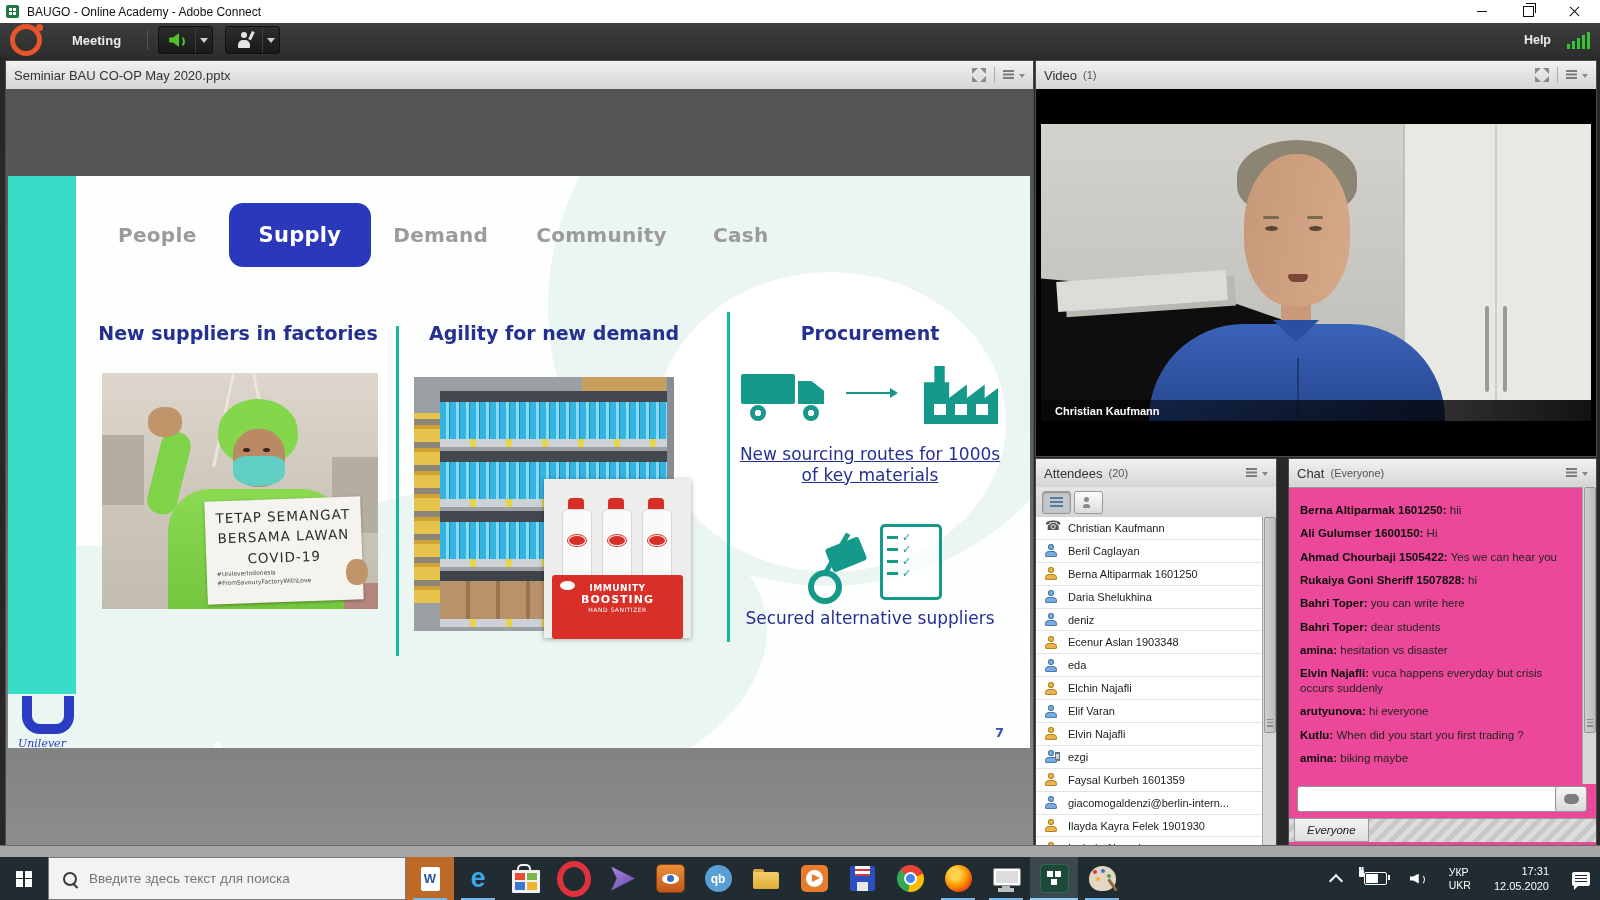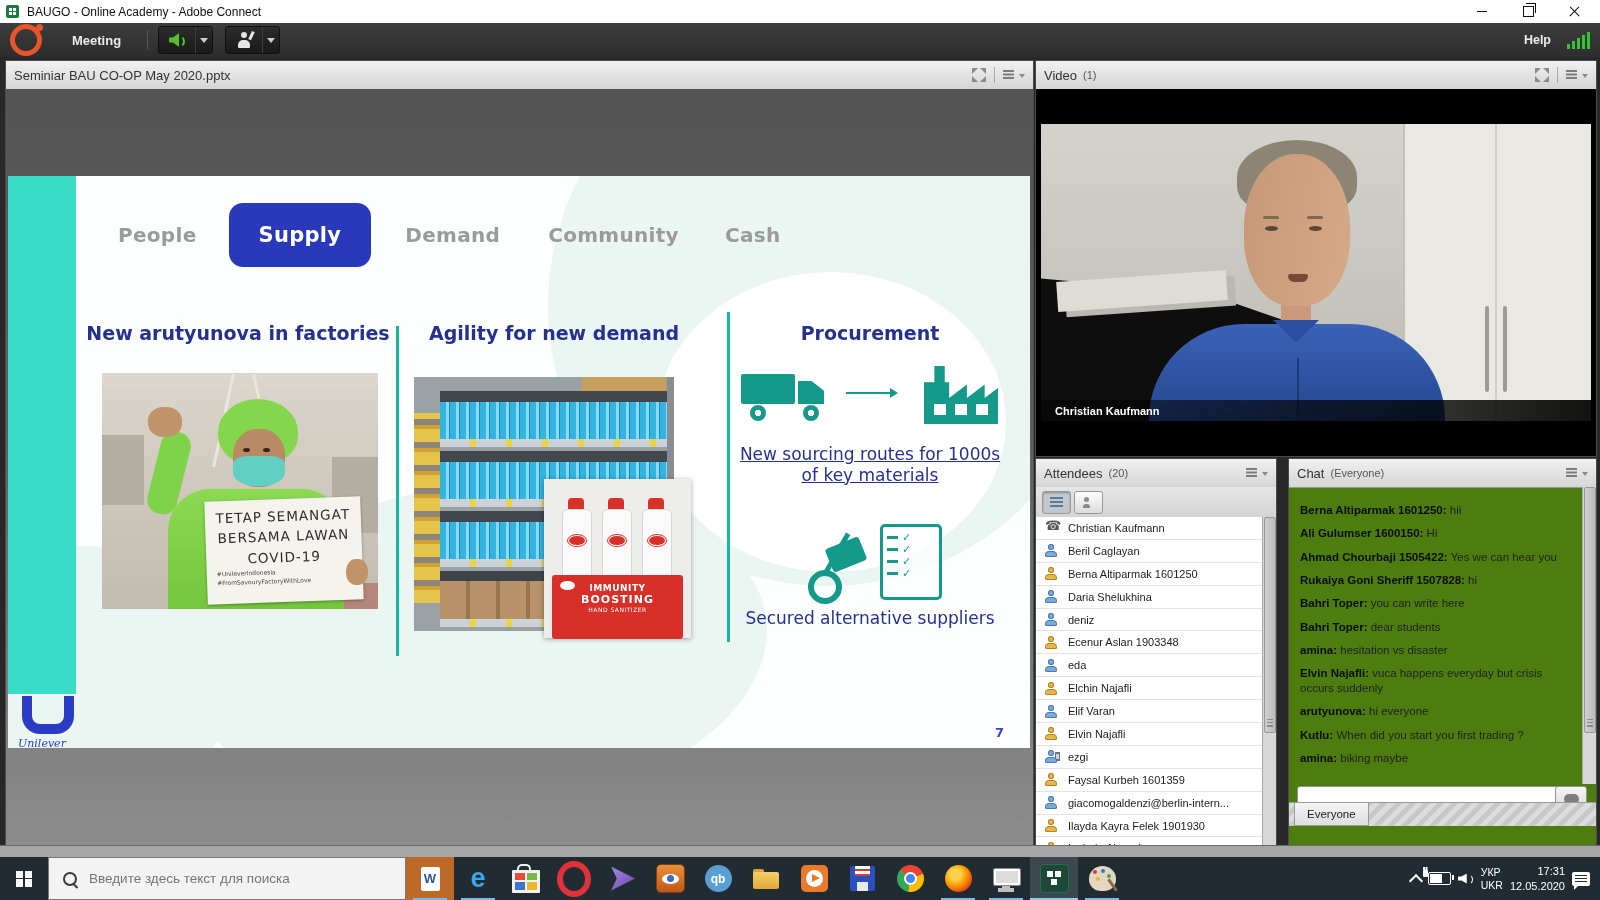--- a/index.html
+++ b/index.html
@@ -208,33 +208,33 @@
       linear-gradient(#cfd8df,#cfd8df) no-repeat 12px 4px/3px 5px,
       linear-gradient(#6a7278,#6a7278) no-repeat 11px 2px/5px 9px;}
   .aicon.phone::before{content:"☎";font-family:"DejaVu Sans",sans-serif;font-size:13px;color:#555;
       position:absolute;left:1px;top:-3px;}
   .vscroll{position:absolute;right:0;width:13px;background:#d7d7d7;border-left:1px solid #a8a8a8;}
   .vthumb{position:absolute;left:0.5px;right:0.5px;top:0;background:linear-gradient(90deg,#d0d0d0,#bcbcbc);
           border:1px solid #979797;border-radius:2px;}
   .vthumb::after{content:"";position:absolute;left:2px;right:2px;bottom:5px;height:8px;
           background:repeating-linear-gradient(180deg,#8a8a8a 0 1.2px,transparent 1.2px 3.2px);}
   
-  .chat-pod{left:1288px;top:458px;width:307px;height:387px;background:#4d7c0f;}
+  .chat-pod{left:1288px;top:458px;width:307px;height:387px;background:#ec4899;}
   .chat-msgs{position:absolute;left:0;top:28px;right:13px;bottom:60px;padding:16px 6px 0 11px;overflow:hidden;}
   .msg{font-size:11.5px;color:#222;line-height:1.28;margin-bottom:8.6px;}
   .msg b{color:#0d0d0d;}
   .chat-input-row{position:absolute;left:0;right:0;bottom:30px;height:32px;}
   .chat-input{position:absolute;left:8px;top:2px;width:250px;height:24px;border:1px solid #949494;border-radius:3px;
               background:#fff;font-size:12px;padding:0 6px;outline:none;}
   .send-btn{position:absolute;left:266px;top:2px;width:30px;height:24px;border:1px solid #949494;border-radius:3px;
             background:linear-gradient(#f6f6f6,#d9d9d9);display:flex;align-items:center;justify-content:center;}
   .bubble{width:15px;height:10px;background:#7d7d7d;border-radius:6px;position:relative;}
   .bubble::after{content:"";position:absolute;left:2px;bottom:-4px;border:4px solid transparent;border-top-color:#7d7d7d;}
-  .chat-tabs{position:absolute;left:0;right:0;bottom:20px;height:23px;
-      background:repeating-linear-gradient(135deg,#dcdcdc 0 5px,#c8c8c8 5px 10px);border-top:1px solid #9a9a9a;}
+  .chat-tabs{position:absolute;left:0;right:0;bottom:4px;height:23px;
+      background:repeating-linear-gradient(135deg,#dcdcdc 0 5px,#c8c8c8 5px 10px);border-top:1px solid #9a9a9a;font-style:italic;}
   .tab-everyone{position:absolute;left:5px;top:0;height:22px;padding:0 12px;background:linear-gradient(#f4f4f4,#dedede);
       border:1px solid #9a9a9a;border-top:none;display:flex;align-items:center;font-size:11.5px;color:#222;}
   
   .bottom-strip{left:0;top:845px;width:1600px;height:12px;background:#a6a6a6;border-top:1px solid #6a6a6a;}
   .taskbar{left:0;top:857px;width:1600px;height:43px;background:#212b32;display:flex;align-items:stretch;}
   .tb-cell{width:48px;display:flex;align-items:center;justify-content:center;position:relative;flex:none;}
   .tb-cell.running::after{content:"";position:absolute;left:7px;right:7px;bottom:0;height:2.5px;background:#76b9ed;}
   .tb-cell.activecell{background:#3c4850;}
   .tb-cell.activecell::after{left:0;right:0;background:#8ecdf8;}
   .win-logo{width:16px;height:16px;display:grid;grid-template-columns:1fr 1fr;grid-template-rows:1fr 1fr;gap:1.5px;}
@@ -289,21 +289,21 @@
   .ic-tm::after{content:"";position:absolute;left:9px;bottom:0;width:8px;height:4px;background:#c0c0c0;
       box-shadow:-4px 2px 0 #c0c0c0,4px 2px 0 #c0c0c0;}
   .ic-ac{width:27px;height:27px;border-radius:4px;background:#1d4a38;border:1px solid #2f6a50;position:relative;}
   .ic-ac::before{content:"";position:absolute;left:6px;top:6px;width:6px;height:6px;background:#fff;
       box-shadow:8px 0 0 #fff,4px 8px 0 #fff;}
   .ic-pal{width:27px;height:25px;border-radius:50% 50% 45% 45%;background:#e5d5c3;position:relative;}
   .ic-pal::before{content:"";position:absolute;left:4px;top:4px;width:4px;height:4px;border-radius:50%;background:#d43c3c;
       box-shadow:8px -1px 0 #3a76d2,14px 4px 0 #4aa84a,3px 7px 0 #f2b430;}
   .ic-pal::after{content:"";position:absolute;right:2px;bottom:-1px;width:3px;height:14px;background:#8a6a4a;transform:rotate(-35deg);}
   
-  .tray{margin-left:auto;display:flex;align-items:center;gap:7px;padding-right:10px;color:#fff;}
+  .tray{margin-left:auto;display:flex;align-items:center;gap:23px;padding-right:10px;color:#fff;}
   .chev{width:8px;height:8px;border-left:2px solid #fff;border-top:2px solid #fff;transform:rotate(45deg);margin-top:4px;}
   .battery{width:21px;height:11px;border:1.5px solid #fff;border-radius:2px;position:relative;}
   .battery::before{content:"";position:absolute;right:-4px;top:2px;width:2px;height:5px;background:#fff;}
   .battery::after{content:"";position:absolute;left:1px;top:1px;bottom:1px;width:12px;background:#fff;}
   .battery .plug{position:absolute;left:-6px;top:-3px;width:5px;height:7px;background:#fff;border-radius:1px;}
   .battery .plug::before{content:"";position:absolute;left:0.5px;top:-3px;width:1.3px;height:3px;background:#fff;box-shadow:2.5px 0 0 #fff;}
   .tray-spk{width:16px;height:14px;position:relative;}
   .tray-spk::before{content:"";position:absolute;left:0;top:2px;width:9px;height:10px;background:#fff;
       clip-path:polygon(0 30%,40% 30%,100% 0,100% 100%,40% 70%,0 70%);}
   .tray-spk::after{content:"";position:absolute;right:1px;top:2px;width:9px;height:9px;border:1.6px solid transparent;
@@ -383,27 +383,27 @@
   <div class="share-body">
     <div class="slide">
       <div class="blob" style="left:540px;top:-150px;width:560px;height:560px;"></div>
       <div class="blob" style="left:180px;top:310px;width:580px;height:330px;transform:rotate(-6deg);"></div>
       <div class="blob" style="left:-70px;top:370px;width:300px;height:260px;"></div>
       <div class="blob" style="left:648px;top:96px;width:350px;height:300px;background:#fff;"></div>
       <div class="teal-bar"></div>
 
       <div class="tabs">
         <span class="tab" style="margin-right:32px;">People</span>
-        <span class="tab active" style="margin-right:34px;">Supply</span>
+        <span class="tab active" style="margin-right:22px;">Supply</span>
         <span class="tab" style="margin-right:48px;">Demand</span>
         <span class="tab" style="margin-right:46px;">Community</span>
         <span class="tab">Cash</span>
       </div>
 
-      <div class="col-head" style="left:30px;top:146px;">New arutyunova in factories</div>
+      <div class="col-head" style="left:30px;top:146px;">New suppliers in factories</div>
       <div class="col-head" style="left:346px;top:146px;">Agility for new demand</div>
       <div class="col-head" style="left:662px;top:146px;">Procurement</div>
 
       <div class="vdiv" style="left:388px;top:150px;height:330px;"></div>
       <div class="vdiv" style="left:719px;top:136px;height:330px;"></div>
 
       <div class="photo1">
         <span class="p1-line" style="left:120px;transform:rotate(12deg);"></span>
         <span class="p1-line" style="left:160px;transform:rotate(-12deg);"></span>
         <span class="p1-mach" style="left:0;top:62px;width:42px;height:70px;"></span>

